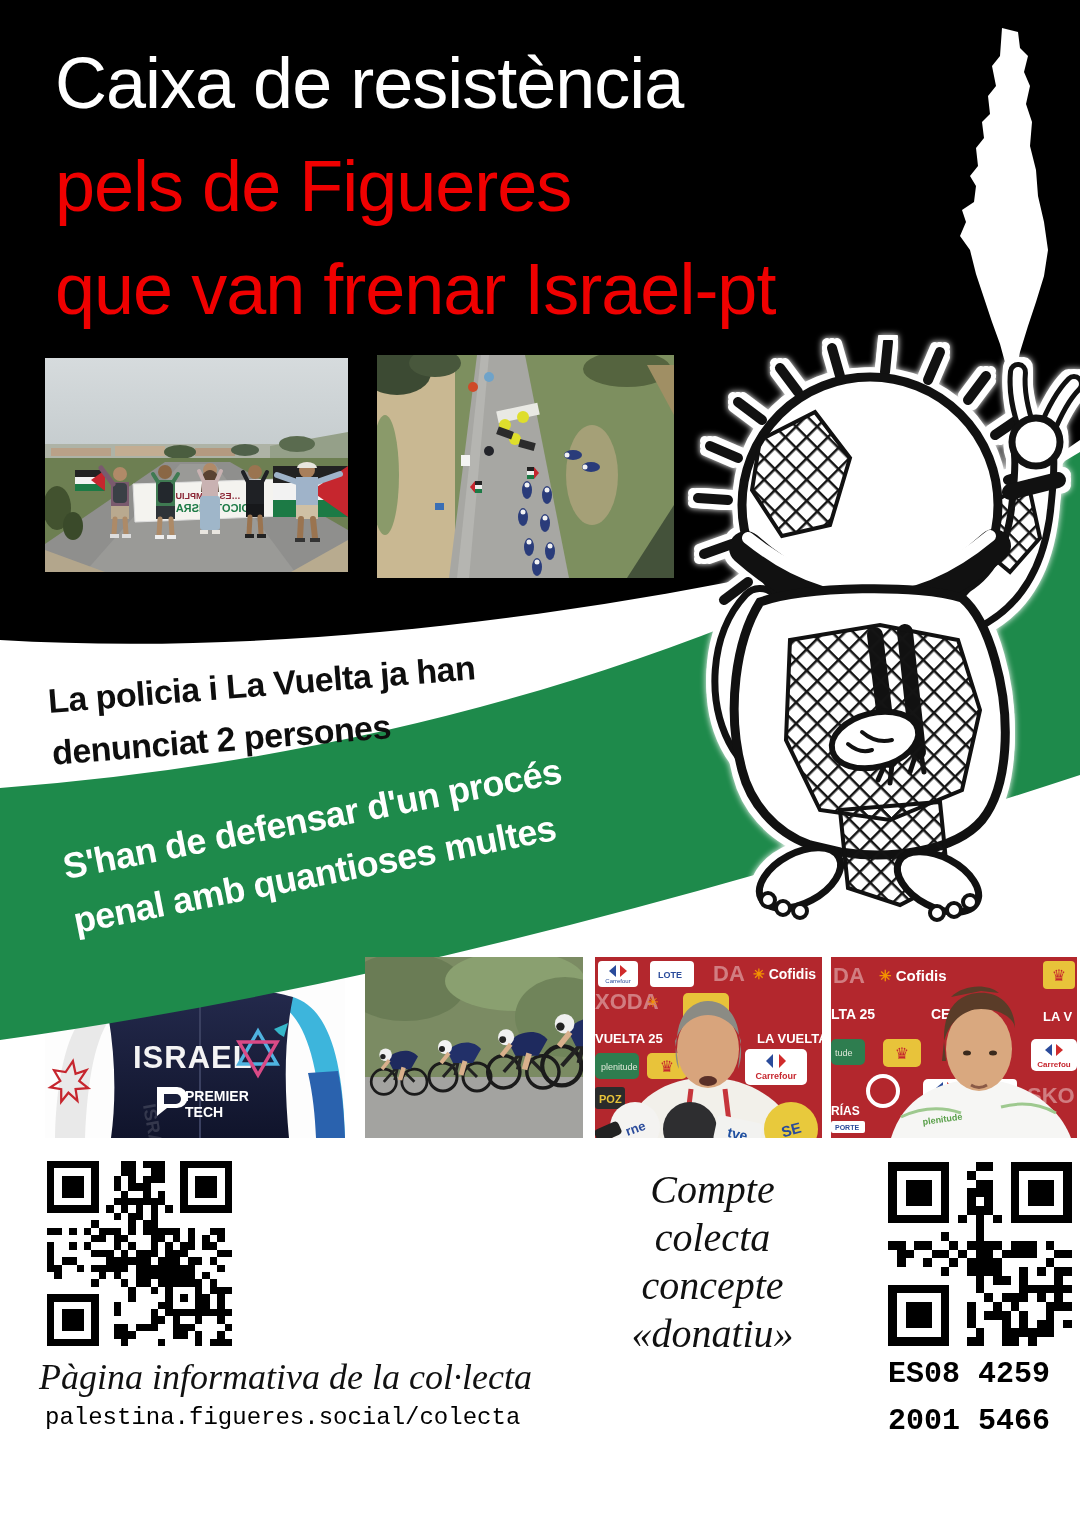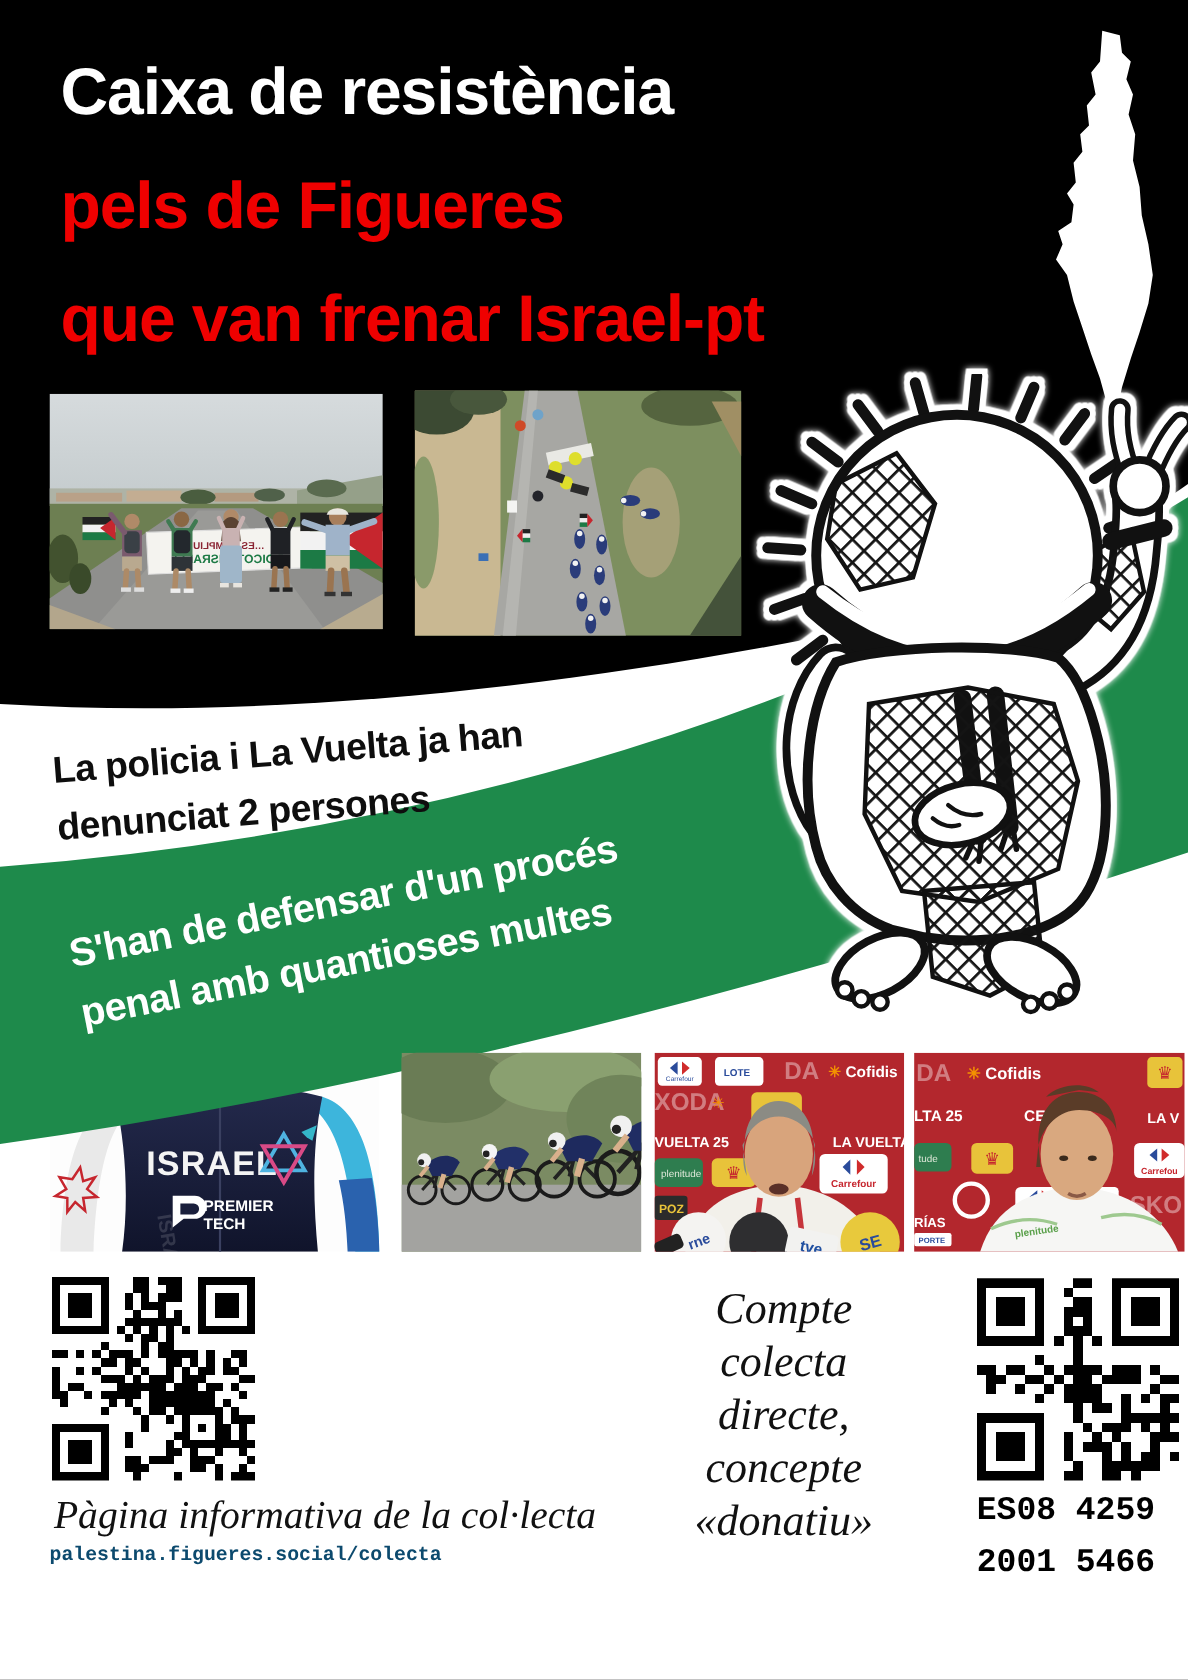--- a/index.html
+++ b/index.html
@@ -1,36 +1,36 @@
 <!DOCTYPE html>
 <html><head>
 <meta charset="utf-8">
 <style>
   html,body{margin:0;padding:0;background:#777;}
   .poster{position:relative;width:1080px;height:1527px;background:#fff;overflow:hidden;
           font-family:"Liberation Sans",sans-serif;}
   .poster svg{display:block;}
   .abs{position:absolute;}
   
-  .headline{left:55px;top:32px;font-weight:700;font-size:60px;line-height:103px;
+  .headline{left:55px;top:32px;font-weight:400;font-size:72px;line-height:103px;
             letter-spacing:-1px;white-space:nowrap;z-index:10;}
   .headline .l1{color:#fff;}
   .headline .l2,.headline .l3{color:#ef0000;}
   
   .claim1{left:46px;top:675px;transform:rotate(-4.5deg);transform-origin:0 0;
           font-weight:700;font-size:34px;line-height:52px;color:#0e0e0e;
           letter-spacing:-.5px;white-space:nowrap;z-index:10;}
   .claim2{left:58px;top:840px;transform:rotate(-11deg);transform-origin:0 0;
           font-weight:700;font-size:36px;line-height:55px;color:#fff;
           letter-spacing:-.5px;white-space:nowrap;z-index:10;}
   
-  .caption{left:49px;top:1356px;font-family:"Liberation Serif",serif;font-style:italic;
+  .caption{left:39px;top:1356px;font-family:"Liberation Serif",serif;font-style:italic;
            font-size:36px;color:#111;white-space:nowrap;z-index:10;}
-  .url{left:45px;top:1404px;font-family:"Liberation Mono",monospace;font-weight:700;
-       font-size:18px;color:#0c4a6e;white-space:nowrap;z-index:10;}
+  .url{left:45px;top:1404px;font-family:"Liberation Mono",monospace;font-weight:400;
+       font-size:24px;color:#000000;white-space:nowrap;z-index:10;}
   .banknote{left:560px;top:1166px;width:305px;text-align:center;
             font-family:"Liberation Serif",serif;font-style:italic;font-size:40px;
             line-height:48px;color:#111;z-index:10;}
   .iban{left:888px;top:1351px;font-family:"Liberation Mono",monospace;font-weight:700;
         font-size:30px;line-height:47px;color:#000;white-space:nowrap;z-index:10;}
   
   .bg{left:0;top:0;z-index:1;}
   .map{left:940px;top:26px;z-index:2;}
   .ph1{left:45px;top:358px;z-index:3;}
   .ph2{left:377px;top:355px;z-index:3;}
@@ -525,21 +525,20 @@
   <svg class="abs qr qrR" width="184" height="184" shape-rendering="crispEdges" id="qr2" viewBox="0 0 21 21">
       <path d="M0 0h1v1h-1zM1 0h1v1h-1zM2 0h1v1h-1zM3 0h1v1h-1zM4 0h1v1h-1zM5 0h1v1h-1zM6 0h1v1h-1zM10 0h1v1h-1zM11 0h1v1h-1zM14 0h1v1h-1zM15 0h1v1h-1zM16 0h1v1h-1zM17 0h1v1h-1zM18 0h1v1h-1zM19 0h1v1h-1zM20 0h1v1h-1zM0 1h1v1h-1zM6 1h1v1h-1zM9 1h1v1h-1zM14 1h1v1h-1zM20 1h1v1h-1zM0 2h1v1h-1zM2 2h1v1h-1zM3 2h1v1h-1zM4 2h1v1h-1zM6 2h1v1h-1zM10 2h1v1h-1zM11 2h1v1h-1zM14 2h1v1h-1zM16 2h1v1h-1zM17 2h1v1h-1zM18 2h1v1h-1zM20 2h1v1h-1zM0 3h1v1h-1zM2 3h1v1h-1zM3 3h1v1h-1zM4 3h1v1h-1zM6 3h1v1h-1zM9 3h1v1h-1zM10 3h1v1h-1zM11 3h1v1h-1zM14 3h1v1h-1zM16 3h1v1h-1zM17 3h1v1h-1zM18 3h1v1h-1zM20 3h1v1h-1zM0 4h1v1h-1zM2 4h1v1h-1zM3 4h1v1h-1zM4 4h1v1h-1zM6 4h1v1h-1zM9 4h1v1h-1zM11 4h1v1h-1zM14 4h1v1h-1zM16 4h1v1h-1zM17 4h1v1h-1zM18 4h1v1h-1zM20 4h1v1h-1zM0 5h1v1h-1zM6 5h1v1h-1zM9 5h1v1h-1zM10 5h1v1h-1zM11 5h1v1h-1zM14 5h1v1h-1zM20 5h1v1h-1zM0 6h1v1h-1zM1 6h1v1h-1zM2 6h1v1h-1zM3 6h1v1h-1zM4 6h1v1h-1zM5 6h1v1h-1zM6 6h1v1h-1zM8 6h1v1h-1zM10 6h1v1h-1zM12 6h1v1h-1zM14 6h1v1h-1zM15 6h1v1h-1zM16 6h1v1h-1zM17 6h1v1h-1zM18 6h1v1h-1zM19 6h1v1h-1zM20 6h1v1h-1zM10 7h1v1h-1zM6 8h1v1h-1zM10 8h1v1h-1zM0 9h1v1h-1zM1 9h1v1h-1zM3 9h1v1h-1zM4 9h1v1h-1zM7 9h1v1h-1zM9 9h1v1h-1zM10 9h1v1h-1zM11 9h1v1h-1zM12 9h1v1h-1zM14 9h1v1h-1zM15 9h1v1h-1zM16 9h1v1h-1zM18 9h1v1h-1zM1 10h1v1h-1zM2 10h1v1h-1zM5 10h1v1h-1zM6 10h1v1h-1zM8 10h1v1h-1zM10 10h1v1h-1zM11 10h1v1h-1zM13 10h1v1h-1zM14 10h1v1h-1zM15 10h1v1h-1zM16 10h1v1h-1zM19 10h1v1h-1zM20 10h1v1h-1zM1 11h1v1h-1zM4 11h1v1h-1zM7 11h1v1h-1zM9 11h1v1h-1zM10 11h1v1h-1zM11 11h1v1h-1zM12 11h1v1h-1zM18 11h1v1h-1zM6 12h1v1h-1zM9 12h1v1h-1zM10 12h1v1h-1zM11 12h1v1h-1zM12 12h1v1h-1zM15 12h1v1h-1zM17 12h1v1h-1zM19 12h1v1h-1zM20 12h1v1h-1zM10 13h1v1h-1zM12 13h1v1h-1zM13 13h1v1h-1zM15 13h1v1h-1zM19 13h1v1h-1zM0 14h1v1h-1zM1 14h1v1h-1zM2 14h1v1h-1zM3 14h1v1h-1zM4 14h1v1h-1zM5 14h1v1h-1zM6 14h1v1h-1zM10 14h1v1h-1zM15 14h1v1h-1zM16 14h1v1h-1zM17 14h1v1h-1zM18 14h1v1h-1zM19 14h1v1h-1zM20 14h1v1h-1zM0 15h1v1h-1zM6 15h1v1h-1zM11 15h1v1h-1zM13 15h1v1h-1zM14 15h1v1h-1zM15 15h1v1h-1zM17 15h1v1h-1zM19 15h1v1h-1zM0 16h1v1h-1zM2 16h1v1h-1zM3 16h1v1h-1zM4 16h1v1h-1zM6 16h1v1h-1zM9 16h1v1h-1zM12 16h1v1h-1zM14 16h1v1h-1zM18 16h1v1h-1zM19 16h1v1h-1zM20 16h1v1h-1zM0 17h1v1h-1zM2 17h1v1h-1zM3 17h1v1h-1zM4 17h1v1h-1zM6 17h1v1h-1zM9 17h1v1h-1zM11 17h1v1h-1zM12 17h1v1h-1zM13 17h1v1h-1zM15 17h1v1h-1zM18 17h1v1h-1zM0 18h1v1h-1zM2 18h1v1h-1zM3 18h1v1h-1zM4 18h1v1h-1zM6 18h1v1h-1zM9 18h1v1h-1zM13 18h1v1h-1zM15 18h1v1h-1zM17 18h1v1h-1zM18 18h1v1h-1zM20 18h1v1h-1zM0 19h1v1h-1zM6 19h1v1h-1zM10 19h1v1h-1zM13 19h1v1h-1zM14 19h1v1h-1zM15 19h1v1h-1zM16 19h1v1h-1zM17 19h1v1h-1zM18 19h1v1h-1zM0 20h1v1h-1zM1 20h1v1h-1zM2 20h1v1h-1zM3 20h1v1h-1zM4 20h1v1h-1zM5 20h1v1h-1zM6 20h1v1h-1zM9 20h1v1h-1zM10 20h1v1h-1zM13 20h1v1h-1zM14 20h1v1h-1zM16 20h1v1h-1z" fill="#000"></path>
     </svg>
 
   <div class="abs caption">Pàgina informativa de la col·lecta</div>
   <div class="abs url">palestina.figueres.social/colecta</div>
 
   <div class="abs banknote">
     <div>Compte</div>
     <div>colecta</div>
-    <div>directe,</div>
     <div>concepte</div>
     <div>«donatiu»</div>
   </div>
 
   <div class="abs iban">
     <div>ES08 4259</div>
     <div>2001 5466</div>
   </div>
 
 </div>

